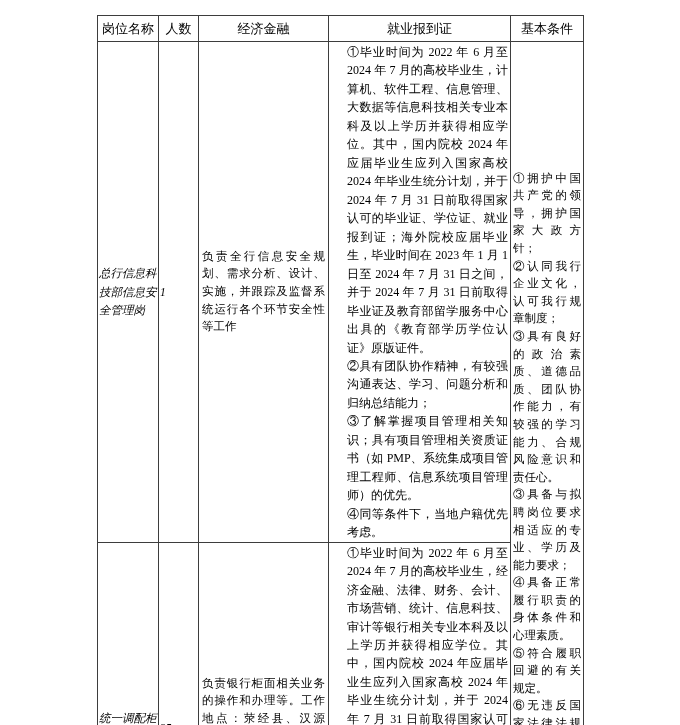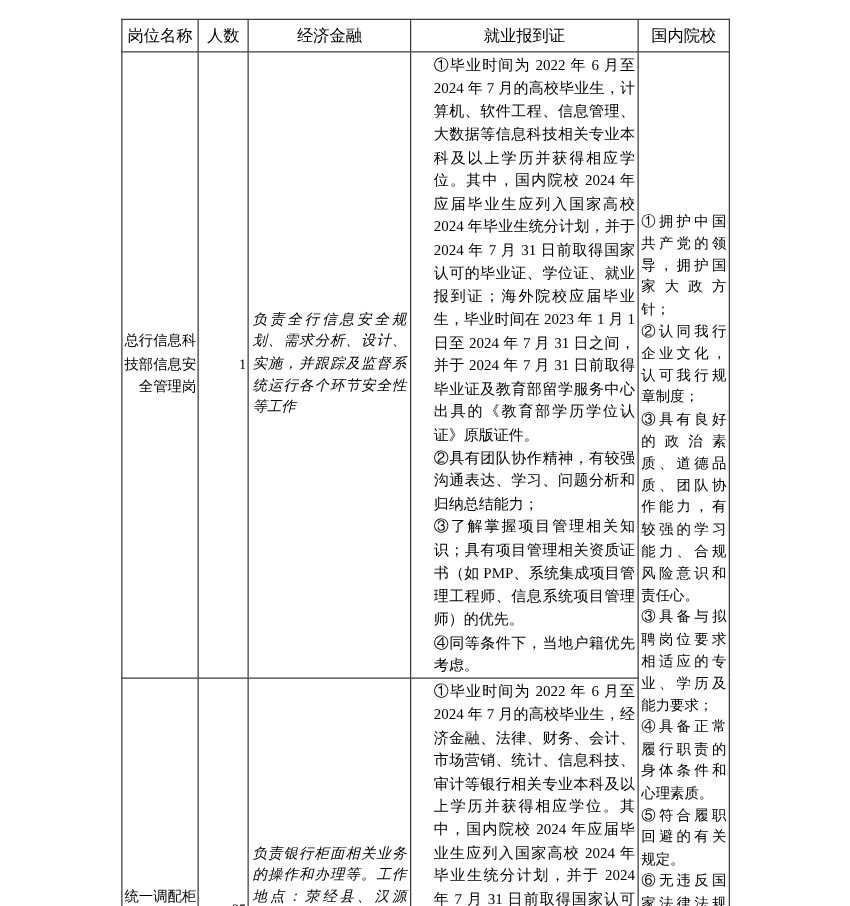--- a/index.html
+++ b/index.html
@@ -32,33 +32,33 @@
     font-size: 13px;
     text-align: center;
     vertical-align: middle;
     padding: 0;
   }
   tr.h-header { height: 26px; }
   tr.h-r1 { height: 357px; }
   tr.h-r2 { height: 269px; }
 
   td.cell-center {
-    text-align: right;
+    text-align: left;
     vertical-align: middle;
     font-size: 11.5px;
     line-height: 1.6;
     padding: 0 1px;
+    font-style: italic;
   }
   td.cell-duties {
     font-size: 11.5px;
     line-height: 1.54;
     text-align: justify;
     vertical-align: middle;
     padding: 0 3px;
-    font-style: italic;
   }
   td.cell-qual {
     font-size: 12px;
     line-height: 1.54;
     text-align: justify;
     vertical-align: top;
     padding: 1px 2px 0 18px;
     white-space: pre-line;
   }
   td.cell-basic {
@@ -80,21 +80,21 @@
     <col style="width:130px">
     <col style="width:182px">
     <col style="width:73px">
   </colgroup>
   <thead>
     <tr class="h-header">
       <th>岗位名称</th>
       <th>人数</th>
       <th>经济金融</th>
       <th>就业报到证</th>
-      <th>国内院校</th>
+      <th>基本条件</th>
     </tr>
   </thead>
   <tbody>
     <tr class="h-r1">
       <td class="cell-center">总行信息科技部信息安全管理岗</td>
       <td class="cell-center">1</td>
       <td class="cell-duties">负责全行信息安全规划、需求分析、设计、实施，并跟踪及监督系统运行各个环节安全性等工作</td>
       <td class="cell-qual">①毕业时间为 2022 年 6 月至 2024 年 7 月的高校毕业生，计算机、软件工程、信息管理、大数据等信息科技相关专业本科及以上学历并获得相应学位。其中，国内院校 2024 年应届毕业生应列入国家高校 2024 年毕业生统分计划，并于 2024 年 7 月 31 日前取得国家认可的毕业证、学位证、就业报到证；海外院校应届毕业生，毕业时间在 2023 年 1 月 1 日至 2024 年 7 月 31 日之间，并于 2024 年 7 月 31 日前取得毕业证及教育部留学服务中心出具的《教育部学历学位认证》原版证件。
 ②具有团队协作精神，有较强沟通表达、学习、问题分析和归纳总结能力；
 ③了解掌握项目管理相关知识；具有项目管理相关资质证书（如 PMP、系统集成项目管理工程师、信息系统项目管理师）的优先。

